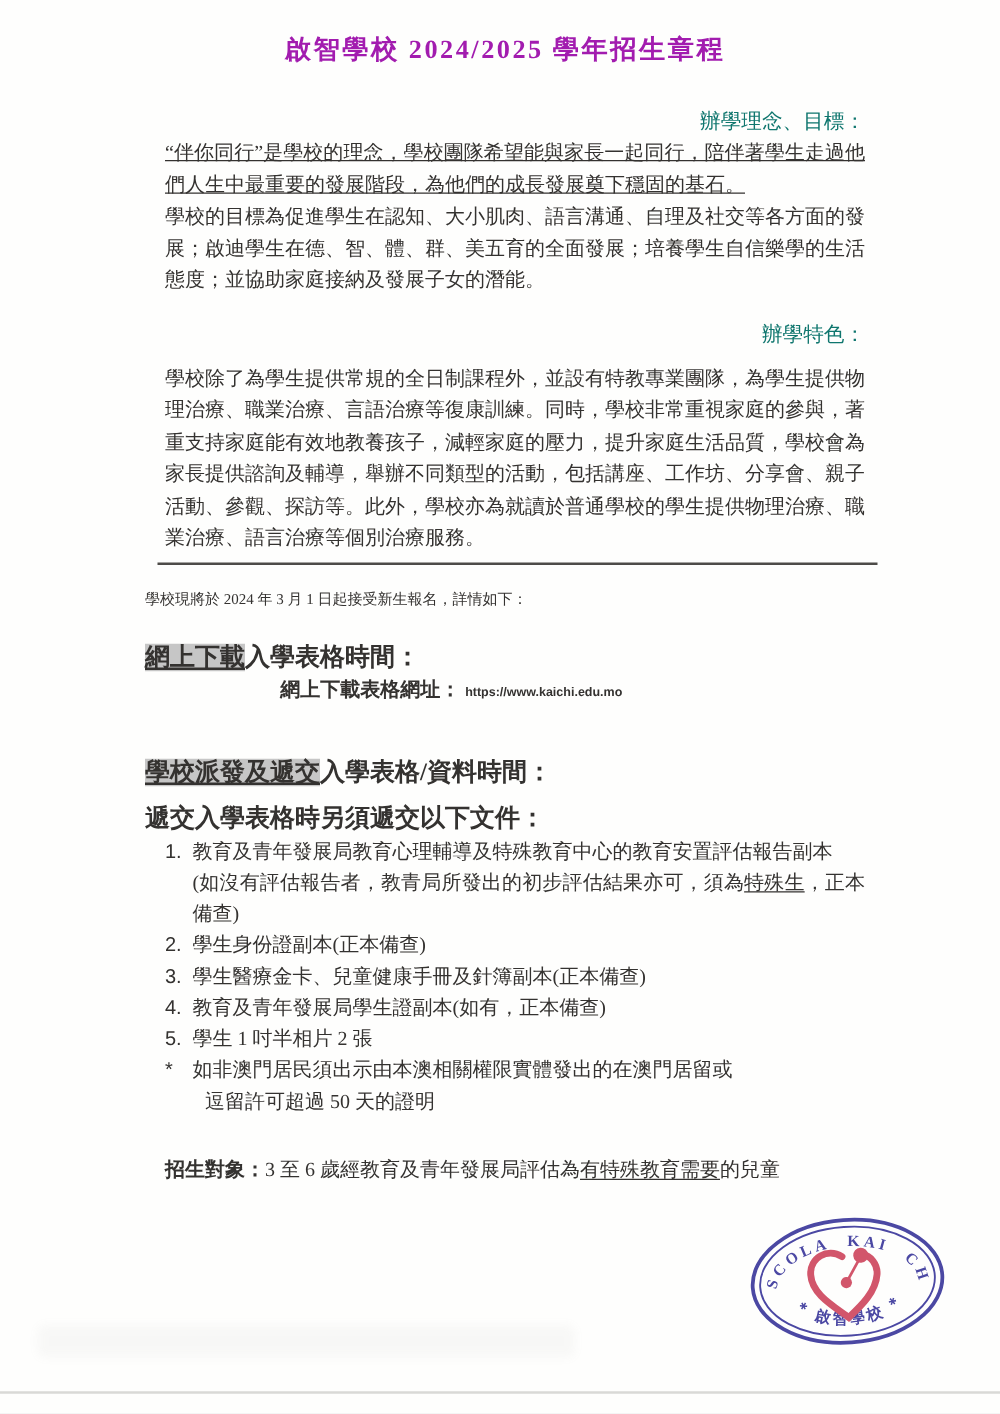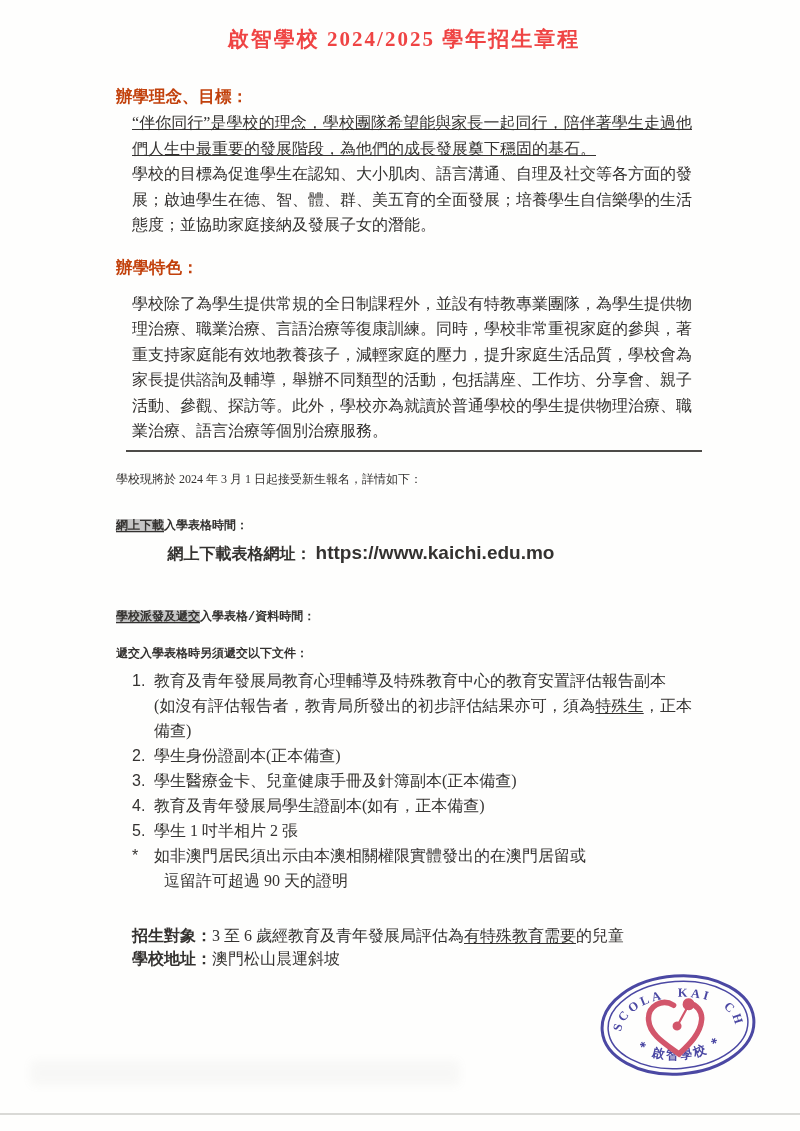--- a/index.html
+++ b/index.html
@@ -12,63 +12,64 @@
     font-family:"Liberation Serif","DejaVu Serif",serif;
     color:#343230;
   }
   .doc { position:absolute; left:116px; top:24px; width:576px; }
 
   .title {
     text-align:center;
     font-size:21px;
     font-weight:600;
     letter-spacing:2px;
-    color:#ef4444;
+    color:#a21caf;
     line-height:30px;
   }
 
   .sec-heading {
     font-size:16.5px;
-    font-weight:bold;
+    font-weight:normal;
     line-height:22px;
-    color:#c2410c;
+    color:#0f766e;
+    text-align:right;
   }
   .para {
     margin-left:16px;
     width:560px;
     font-size:16px;
     line-height:25.5px;
     text-align:justify;
     text-justify:inter-ideograph;
   }
 
   .rule {
     height:2px;
     background:#4d4b48;
     margin-left:10px;
     width:576px;
   }
 
   .plainline { font-size:12px; line-height:22px; }
 
-  .hl-heading { font-size:12px; font-weight:bold; line-height:22px;font-family:Liberation Mono, monospace; }
+  .hl-heading { font-size:20px; font-weight:bold; line-height:22px; }
   .hl {
     background:#c6c6c6;
     text-decoration:underline;
     text-underline-offset:2px;
   }
   .u { text-decoration:underline; text-underline-offset:2px; }
 
   .center-block { width:490px; text-align:center; }
   .center-line { font-size:16px; line-height:24px; }
   .url-label { font-weight:bold;text-align:right; }
   .url {
     font-family:"Liberation Sans","DejaVu Sans",sans-serif;
     font-weight:bold;
-    font-size:19px;
+    font-size:10px;
   }
 
   .list { margin-left:16px; width:560px; }
   .li { display:flex; font-size:16px; line-height:25px; }
   .li .num {
     width:22px; flex-shrink:0;
     font-family:"Liberation Sans","DejaVu Sans",sans-serif;
   }
   .li .li-text { flex:1; text-align:justify; }
   .note-line2 { padding-left:10px; }
@@ -157,30 +158,27 @@
         <span class="li-text">教育及青年發展局學生證副本(如有，正本備查)</span>
       </div>
       <div class="li">
         <span class="num">5.</span>
         <span class="li-text">學生 1 吋半相片 2 張</span>
       </div>
       <div class="li">
         <span class="num">*</span>
         <span class="li-text">
           <span>如非澳門居民須出示由本澳相關權限實體發出的在澳門居留或</span><br>
-          <span class="note-line2">逗留許可超過 90 天的證明</span>
+          <span class="note-line2">逗留許可超過 50 天的證明</span>
         </span>
       </div>
     </div>
 
     <div class="footer-row" style="margin-top:31px; margin-left:16px;">
       <span class="flabel">招生對象：</span><span>3 至 6 歲經教育及青年發展局評估為</span><span class="u">有特殊教育需要</span><span>的兒童</span>
-    </div>
-    <div class="footer-row" style="margin-left:16px;">
-      <span class="flabel">學校地址：</span><span>澳門松山晨運斜坡</span>
     </div>
 
   </div>
 
   <div class="stamp">
     <svg width="160" height="106" viewBox="0 0 160 106">
       <ellipse cx="80" cy="53" rx="76" ry="49" fill="none" stroke-width="3" stroke="#3e3b9d"></ellipse>
       <ellipse cx="80" cy="53" rx="70" ry="43.5" fill="none" stroke-width="1.5" stroke="#3e3b9d"></ellipse>
       <path id="stamp-top-arc" d="M 23,58 A 57,33 0 0 1 137,58" fill="none" stroke="none"></path>
       <path id="stamp-bottom-arc" d="M 31,63 A 50,30 0 0 0 129,63" fill="none" stroke="none"></path>

